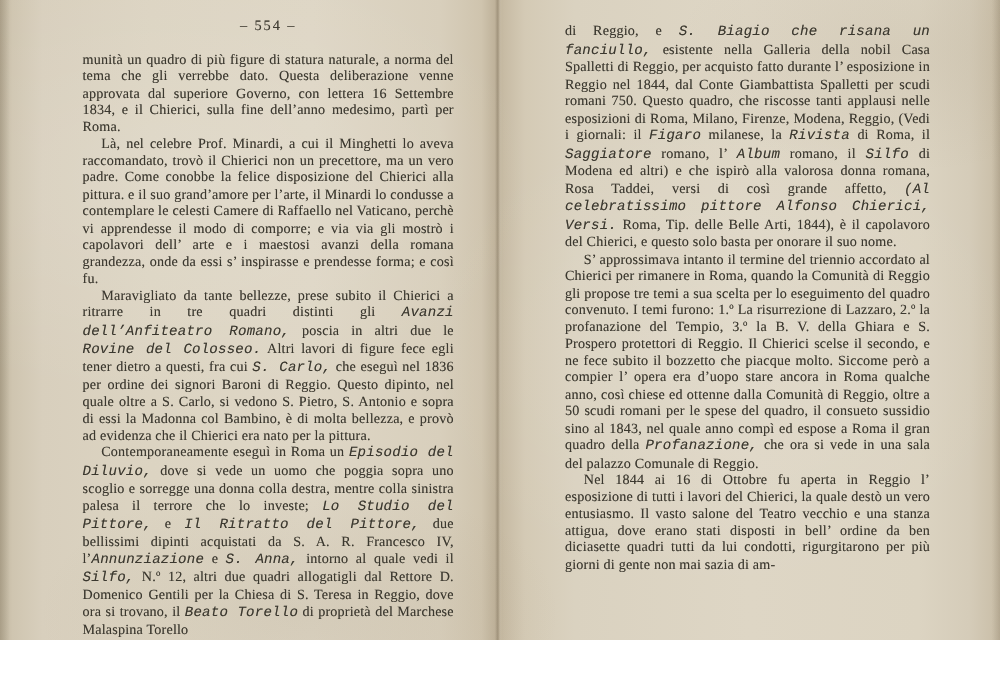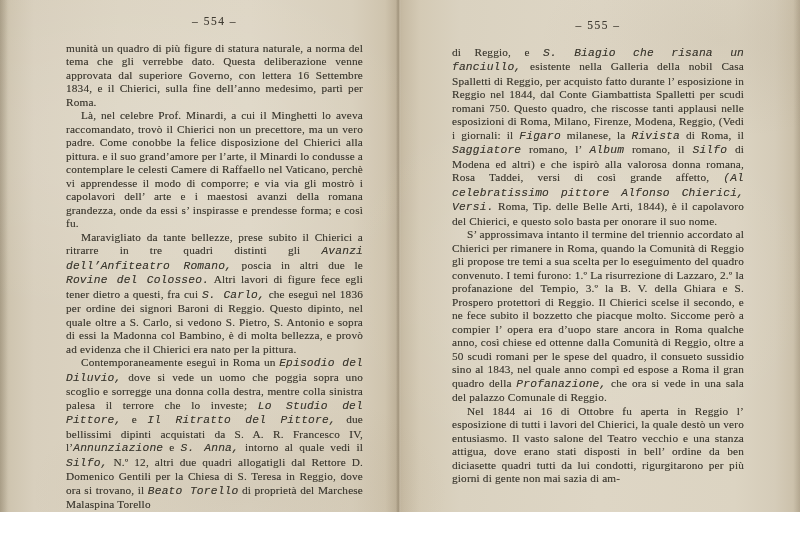--- a/index.html
+++ b/index.html
@@ -69,21 +69,20 @@
     <div class="page-header">– 554 –</div>
     <div class="text-body">
       <p><span>munità un quadro di più figure di statura naturale, a norma del tema che gli verrebbe dato. Questa deliberazione venne approvata dal superiore Governo, con lettera 16 Settembre 1834, e il Chierici, sulla fine dell’anno medesimo, partì per Roma.</span></p>
       <p class="indent"><span>Là, nel celebre Prof. Minardi, a cui il Minghetti lo aveva raccomandato, trovò il Chierici non un precettore, ma un vero padre. Come conobbe la felice disposizione del Chierici alla pittura. e il suo grand’amore per l’arte, il Minardi lo condusse a contemplare le celesti Camere di Raffaello nel Vaticano, perchè vi apprendesse il modo di comporre; e via via gli mostrò i capolavori dell’ arte e i maestosi avanzi della romana grandezza, onde da essi s’ inspirasse e prendesse forma; e così fu.</span></p>
       <p class="indent"><span>Maravigliato da tante bellezze, prese subito il Chierici a ritrarre in tre quadri distinti gli </span><em>Avanzi dell’Anfiteatro Romano,</em><span> poscia in altri due le </span><em>Rovine del Colosseo.</em><span> Altri lavori di figure fece egli tener dietro a questi, fra cui </span><em>S. Carlo,</em><span> che eseguì nel 1836 per ordine dei signori Baroni di Reggio. Questo dipinto, nel quale oltre a S. Carlo, si vedono S. Pietro, S. Antonio e sopra di essi la Madonna col Bambino, è di molta bellezza, e provò ad evidenza che il Chierici era nato per la pittura.</span></p>
       <p class="indent"><span>Contemporaneamente eseguì in Roma un </span><em>Episodio del Diluvio,</em><span> dove si vede un uomo che poggia sopra uno scoglio e sorregge una donna colla destra, mentre colla sinistra palesa il terrore che lo investe; </span><em>Lo Studio del Pittore,</em><span> e </span><em>Il Ritratto del Pittore,</em><span> due bellissimi dipinti acquistati da S. A. R. Francesco IV, l’</span><em>Annunziazione</em><span> e </span><em>S. Anna,</em><span> intorno al quale vedi il </span><em>Silfo,</em><span> N.º 12, altri due quadri allogatigli dal Rettore D. Domenico Gentili per la Chiesa di S. Teresa in Reggio, dove ora si trovano, il </span><em>Beato Torello</em><span> di proprietà del Marchese Malaspina Torello</span></p>
     </div>
   </div>
 
   <div class="page page-right">
-    <div class="page-header">– 555 –</div>
     <div class="text-body">
       <p><span>di Reggio, e </span><em>S. Biagio che risana un fanciullo,</em><span> esistente nella Galleria della nobil Casa Spalletti di Reggio, per acquisto fatto durante l’ esposizione in Reggio nel 1844, dal Conte Giambattista Spalletti per scudi romani 750. Questo quadro, che riscosse tanti applausi nelle esposizioni di Roma, Milano, Firenze, Modena, Reggio, (Vedi i giornali: il </span><em>Figaro</em><span> milanese, la </span><em>Rivista</em><span> di Roma, il </span><em>Saggiatore</em><span> romano, l’ </span><em>Album</em><span> romano, il </span><em>Silfo</em><span> di Modena ed altri) e che ispirò alla valorosa donna romana, Rosa Taddei, versi di così grande affetto, </span><em>(Al celebratissimo pittore Alfonso Chierici, Versi.</em><span> Roma, Tip. delle Belle Arti, 1844), è il capolavoro del Chierici, e questo solo basta per onorare il suo nome.</span></p>
       <p class="indent"><span>S’ approssimava intanto il termine del triennio accordato al Chierici per rimanere in Roma, quando la Comunità di Reggio gli propose tre temi a sua scelta per lo eseguimento del quadro convenuto. I temi furono: 1.º La risurrezione di Lazzaro, 2.º la profanazione del Tempio, 3.º la B. V. della Ghiara e S. Prospero protettori di Reggio. Il Chierici scelse il secondo, e ne fece subito il bozzetto che piacque molto. Siccome però a compier l’ opera era d’uopo stare ancora in Roma qualche anno, così chiese ed ottenne dalla Comunità di Reggio, oltre a 50 scudi romani per le spese del quadro, il consueto sussidio sino al 1843, nel quale anno compì ed espose a Roma il gran quadro della </span><em>Profanazione,</em><span> che ora si vede in una sala del palazzo Comunale di Reggio.</span></p>
       <p class="indent"><span>Nel 1844 ai 16 di Ottobre fu aperta in Reggio l’ esposizione di tutti i lavori del Chierici, la quale destò un vero entusiasmo. Il vasto salone del Teatro vecchio e una stanza attigua, dove erano stati disposti in bell’ ordine da ben diciasette quadri tutti da lui condotti, rigurgitarono per più giorni di gente non mai sazia di am-</span></p>
     </div>
   </div>
 
   <div class="gutter-crease"></div>
   <div class="edge-left"></div>
   <div class="edge-right"></div>

